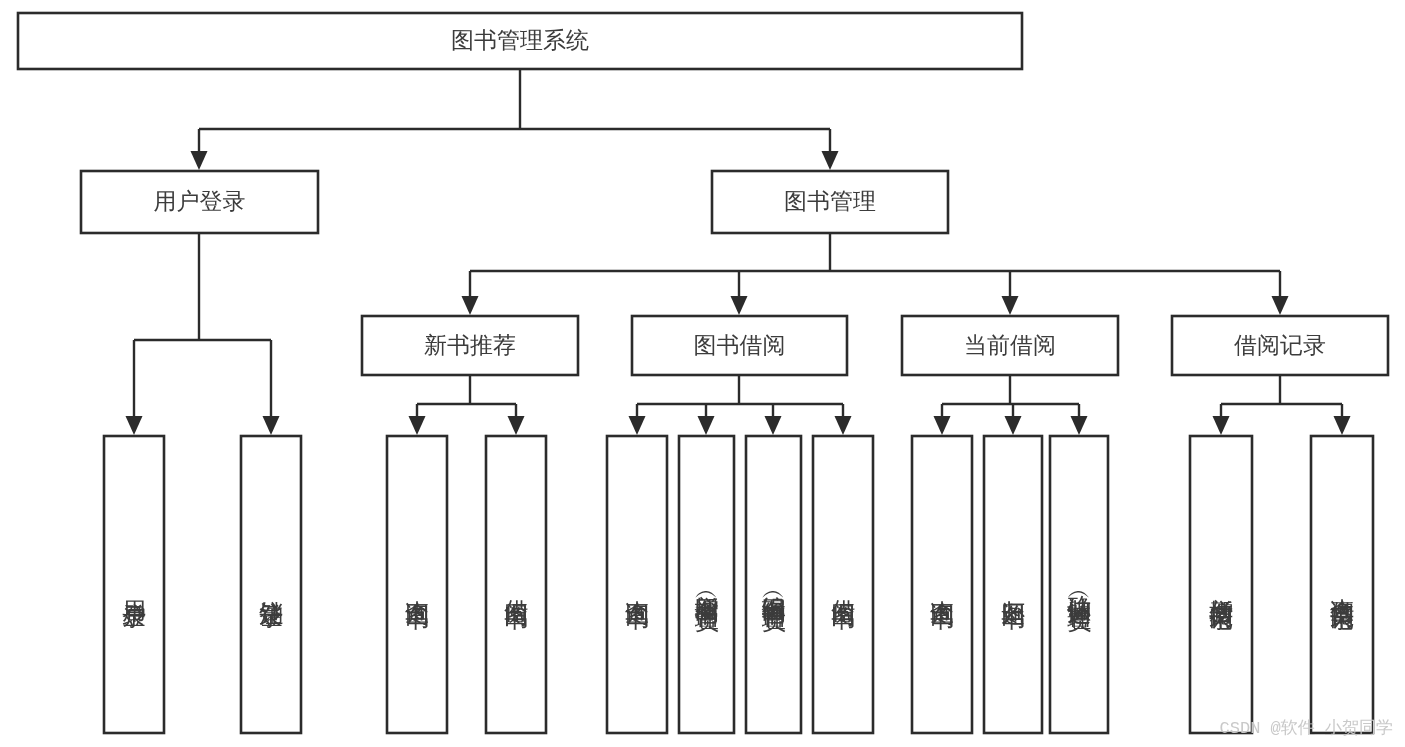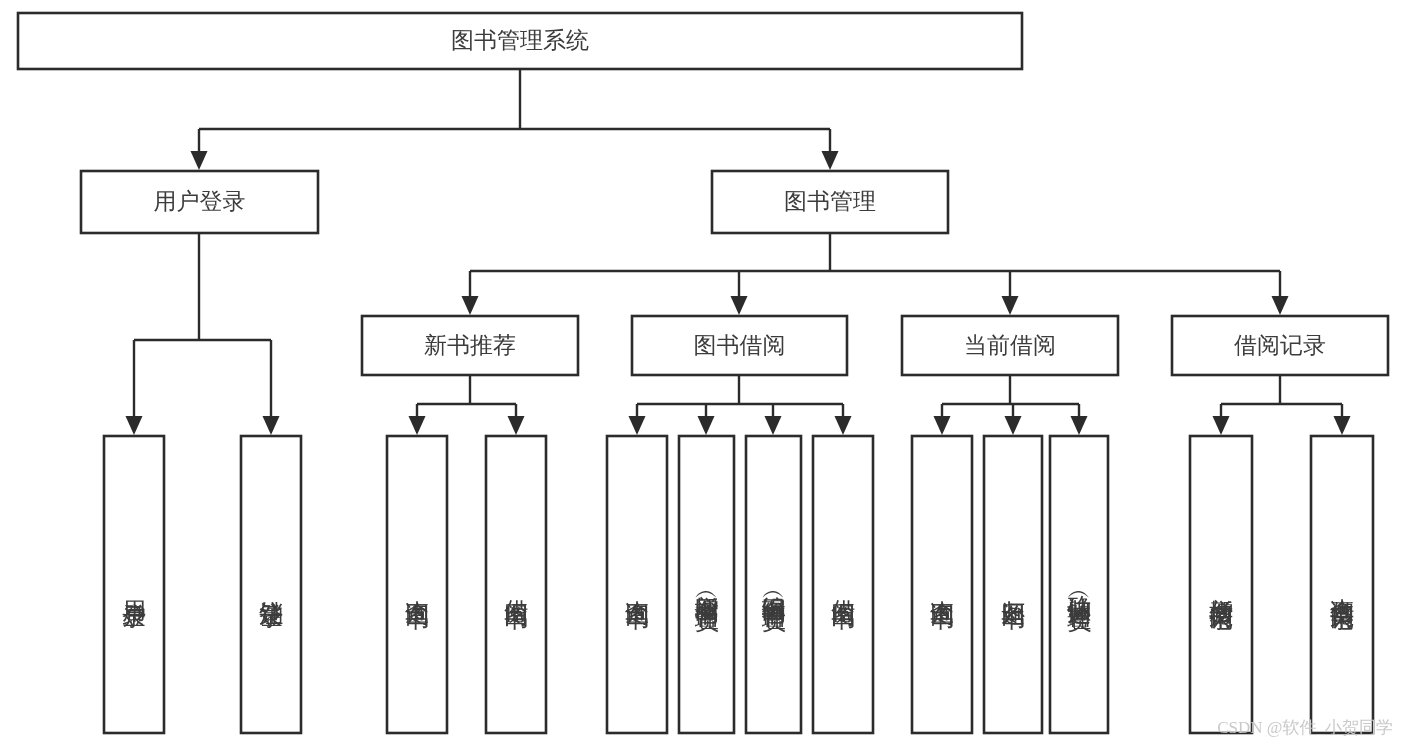--- a/index.html
+++ b/index.html
@@ -58,21 +58,21 @@
     letter-spacing: 2px;
     text-align: center;
     white-space: nowrap;
     pointer-events: none;
     user-select: none;
   }
   .watermark {
     position: absolute;
     right: 12px;
     bottom: 8px;
-    font-family: Liberation Serif, serif;
+    font-family: Liberation Mono, monospace;
     font-size: 17px;
     color: #c9c9c9;
     white-space: nowrap;
     user-select: none;
   }
 </style>
 </head>
 <body>
 
 <div id="diagram-root">

